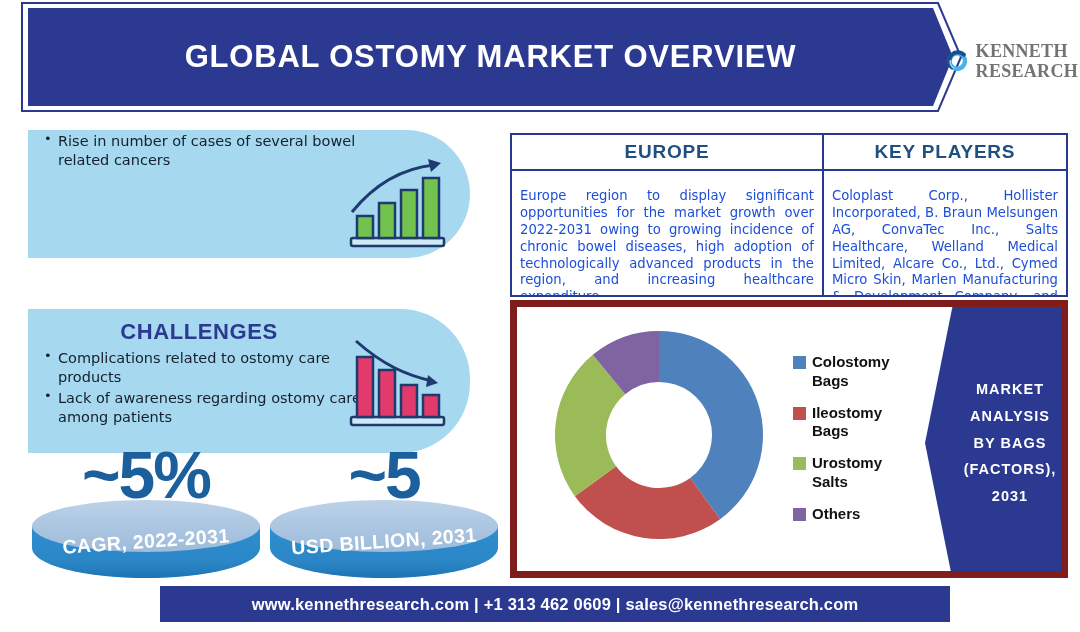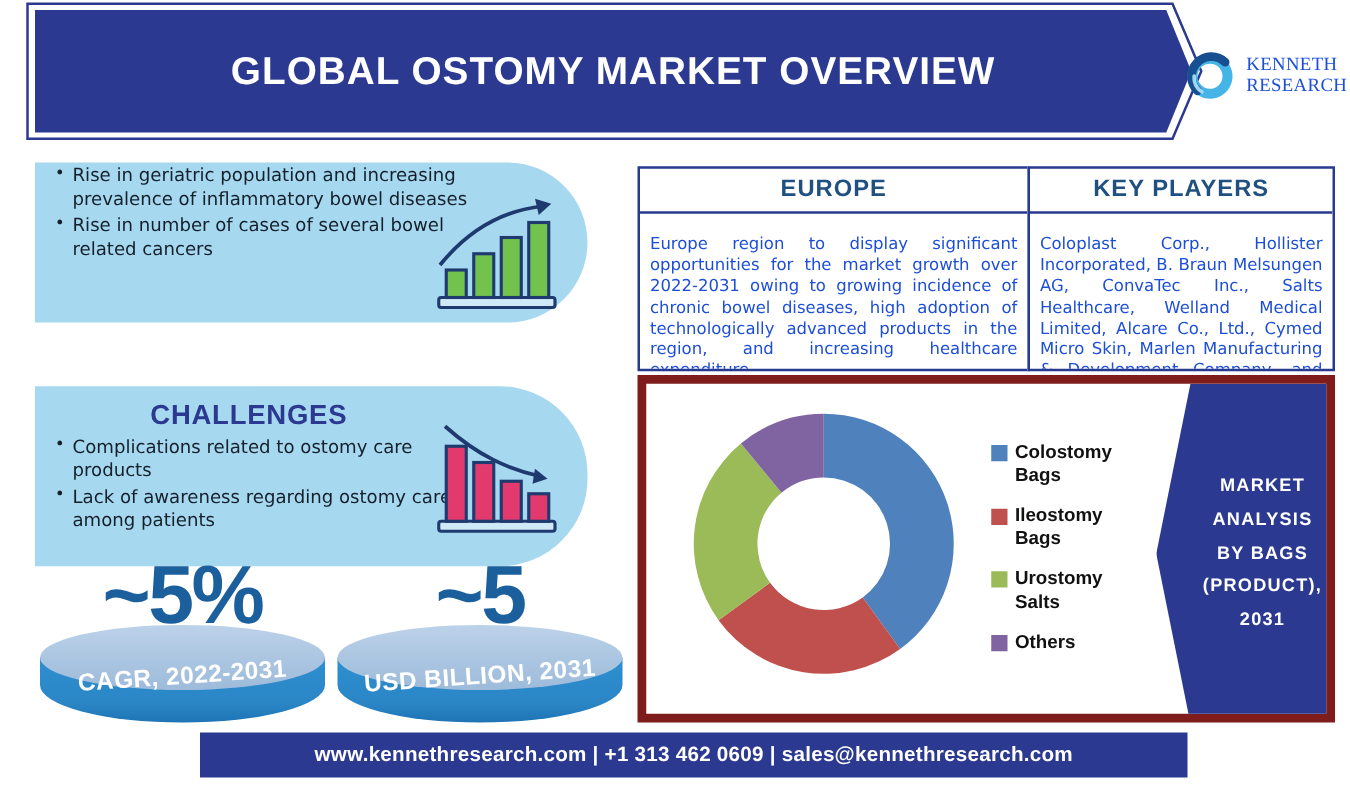--- a/index.html
+++ b/index.html
@@ -6,22 +6,22 @@
   #stage{position:relative;width:1080px;height:632px;background:#fff;overflow:hidden;
          font-family:"Liberation Sans",sans-serif;}
 
   
   #header-svg{position:absolute;left:0;top:0;}
   .page-title{position:absolute;left:28px;top:8px;width:925px;height:98px;
     display:flex;align-items:center;justify-content:center;
     color:#fff;font-size:31px;font-weight:800;letter-spacing:.8px;}
   .logo{position:absolute;left:944px;top:32px;width:134px;height:58px;
     display:flex;align-items:center;gap:5px;}
-  .logo-text{font-family:"Liberation Serif",serif;font-weight:400;color:#1d4ed8;
-    font-size:15px;line-height:1.12;letter-spacing:.3px;}
+  .logo-text{font-family:"Liberation Serif",serif;font-weight:700;color:#737373;
+    font-size:18px;line-height:1.12;letter-spacing:.3px;}
 
   
   .blue-box{position:absolute;left:28px;width:442px;background:#a6d8f0;
     border-radius:0 70px 70px 0;}
   #growth-box{top:130px;height:128px;}
   #challenges-box{top:309px;height:144px;}
   .box-title{margin:10px 110px 4px 10px;text-align:center;
     color:#2b3990;font-size:22px;font-weight:800;letter-spacing:.6px;}
   .box-list{margin:2px 0 0 14px;padding:0;list-style:none;width:332px;
     font-family:"DejaVu Sans",sans-serif;font-size:14.5px;color:#15202b;line-height:1.28;}
@@ -91,21 +91,20 @@
       </g>
     </svg>
     <div class="logo-text">
       <div>KENNETH</div>
       <div>RESEARCH</div>
     </div>
   </div>
 
   <div id="growth-box" class="blue-box">
     <ul class="box-list">
-      <li>Rise in geriatric population and increasing prevalence of inflammatory bowel diseases</li>
       <li>Rise in number of cases of several bowel related cancers</li>
     </ul>
     <svg class="box-icon" width="100" height="92" viewBox="0 0 100 92">
       <rect x="3" y="80" width="93" height="8" rx="2" fill="#cfe9f7" stroke="#1f3a6e" stroke-width="2.5"></rect>
       <rect x="9" y="58" width="16" height="22" fill="#72c24e" stroke="#1f3a6e" stroke-width="2.5"></rect>
       <rect x="31" y="45" width="16" height="35" fill="#72c24e" stroke="#1f3a6e" stroke-width="2.5"></rect>
       <rect x="53" y="32" width="16" height="48" fill="#72c24e" stroke="#1f3a6e" stroke-width="2.5"></rect>
       <rect x="75" y="20" width="16" height="60" fill="#72c24e" stroke="#1f3a6e" stroke-width="2.5"></rect>
       <path d="M4,54 C30,22 58,10 86,7" fill="none" stroke="#1f3a6e" stroke-width="3"></path>
       <polygon points="80,1 93,5 83,14" fill="#1f3a6e"></polygon>
@@ -177,21 +176,21 @@
       <div class="legend-item">
         <span class="legend-swatch" style="background: rgb(128, 100, 162);"></span>
         <span class="legend-label">Others</span>
       </div>
     </div>
 
     <div id="market-banner">
       <div class="banner-line">MARKET</div>
       <div class="banner-line">ANALYSIS</div>
       <div class="banner-line">BY BAGS</div>
-      <div class="banner-line">(PRODUCT),</div>
+      <div class="banner-line">(FACTORS),</div>
       <div class="banner-line">2031</div>
     </div>
   </div>
 
   <div id="footer-bar">
     <span>www.kennethresearch.com | +1 313 462 0609 | sales@kennethresearch.com</span>
   </div>
 
 </div>
 

